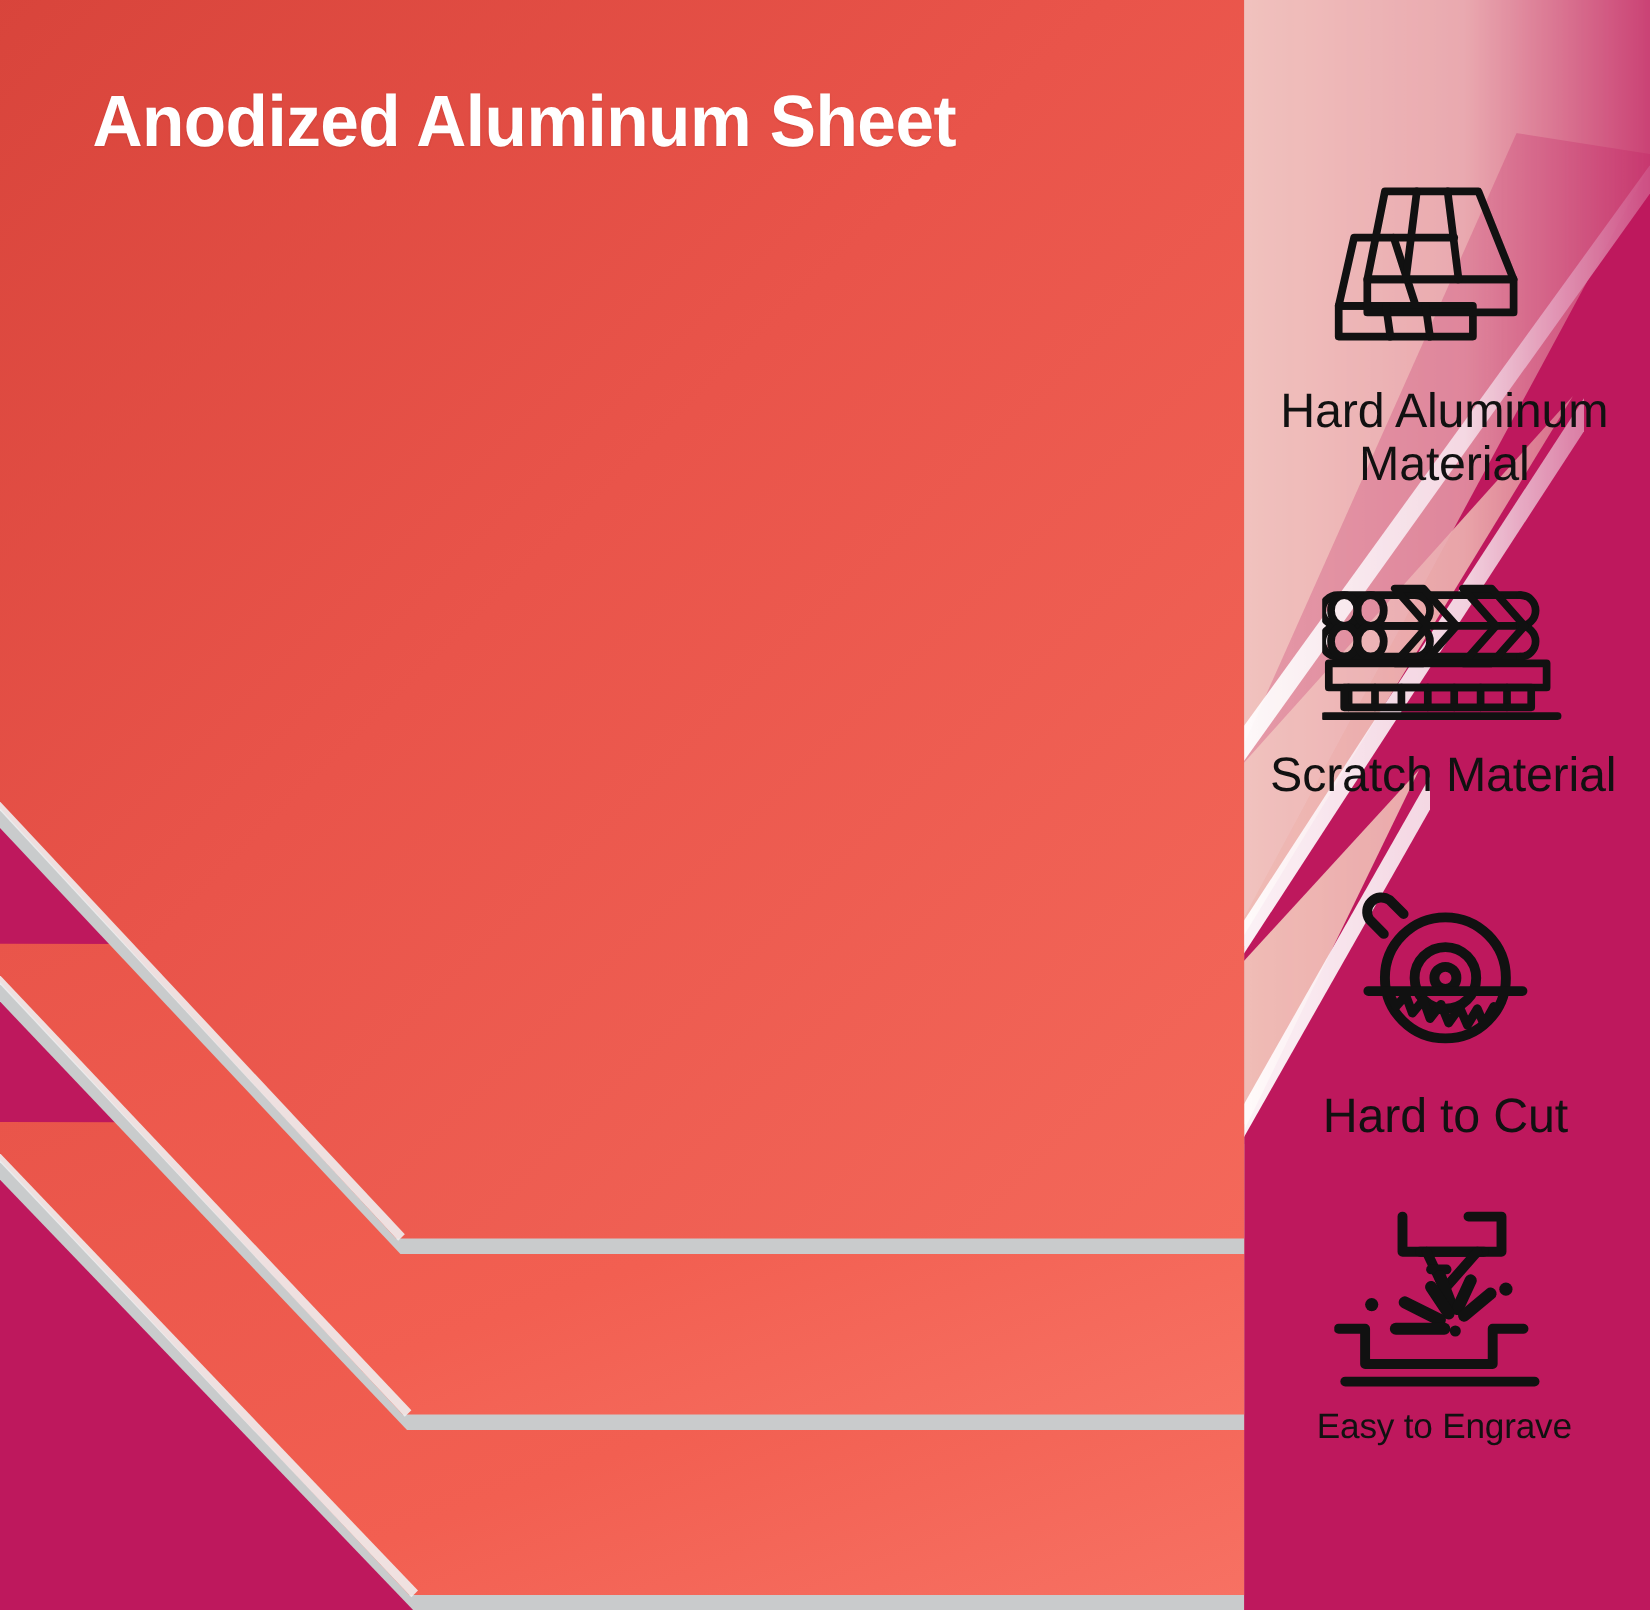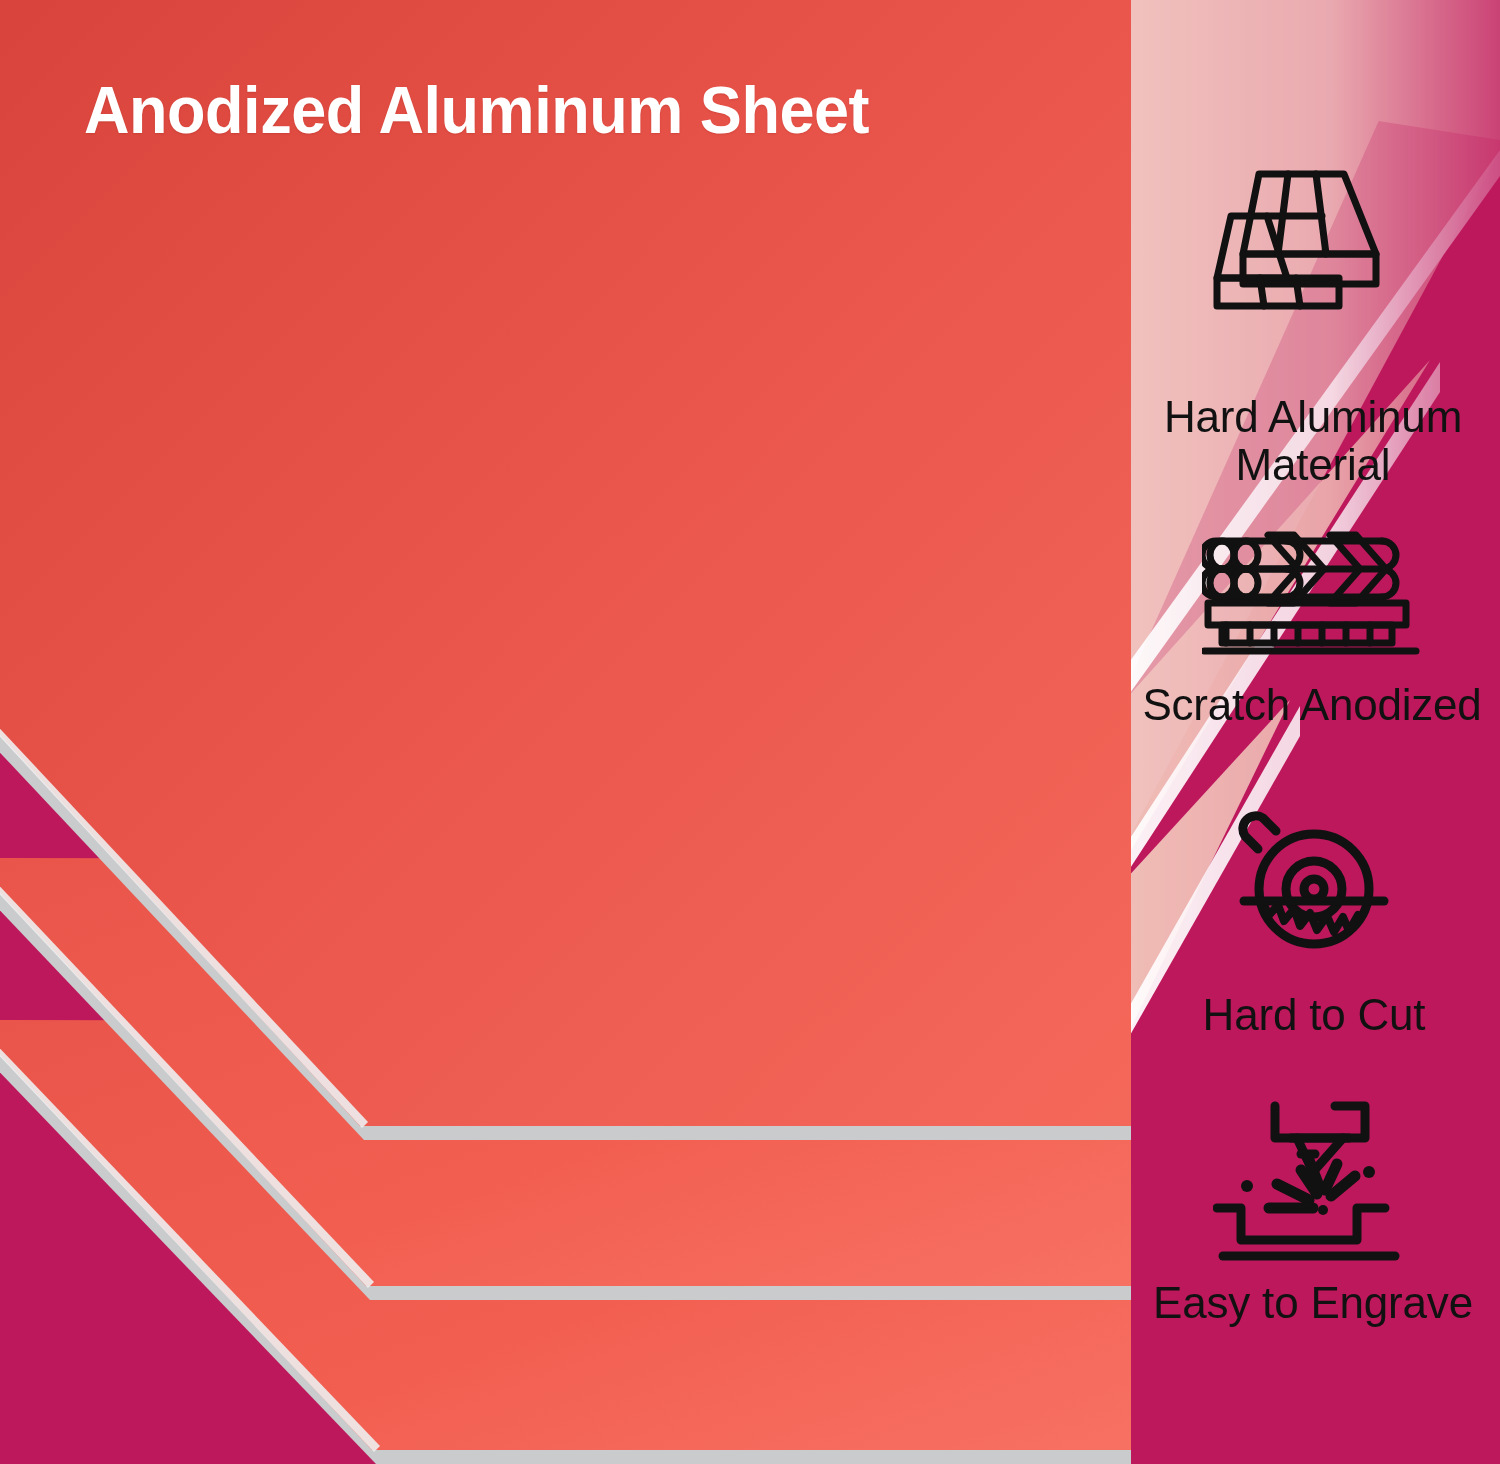--- a/index.html
+++ b/index.html
@@ -52,29 +52,29 @@
     margin-top: 16px;
     color: #111111;
     font-family: "Liberation Sans", sans-serif;
     font-size: 44px;
     line-height: 1.08;
     text-align: center;
     white-space: pre-line;
     letter-spacing: -0.2px;
   }
   
-  #feature-0 { left: 1126px; top: 160px; width: 374px; gap: 43px; }
+  #feature-0 { left: 1126px; top: 160px; width: 374px; }
   #feature-1 { left: 1124px; top: 505px; width: 376px; }
   #feature-2 { left: 1128px; top: 805px; width: 372px; }
   #feature-3 { left: 1126px; top: 1098px; width: 374px; }
 
   #feature-0 .feature-label { font-size: 44px; margin-top: 20px; }
   #feature-1 .feature-label { font-size: 44px; margin-top: 24px; }
   #feature-2 .feature-label { font-size: 44px; margin-top: 26px; }
-  #feature-3 .feature-label { font-size: 44px; }
+  #feature-3 .feature-label { font-size: 32px; }
 </style>
 </head>
 <body>
 
 <div id="stage">
 
   <svg id="sheets-svg" viewBox="0 0 1500 1464" preserveAspectRatio="none">
     <defs>
       <linearGradient id="gradSheetTop" x1="0" y1="0" x2="1" y2="1">
         <stop offset="0%" stop-color="#D8443B"></stop>
@@ -192,21 +192,21 @@
         <path d="M128 30 L154 30 L184 64 L154 98 L128 98 L158 64 Z"></path>
 
         <path d="M6 98 h198 v22 h-198 z"></path>
 
         <path d="M24 120 v18 M48 120 v18 M72 120 v18 M96 120 v18 M120 120 v18 M144 120 v18 M168 120 v18"></path>
         <path d="M20 120 h170 v18 h-170 z"></path>
 
         <path d="M2 146 h212"></path>
       </g>
     </svg>
-    <div class="feature-label">Scratch Anodized</div>
+    <div class="feature-label">Scratch Material</div>
   </div>
 
   <div class="feature" id="feature-2">
     <svg class="feature-icon" width="200" height="160" viewBox="0 0 200 160">
       <g fill="none" stroke="#111111" stroke-width="9" stroke-linejoin="round" stroke-linecap="round">
 
         <path d="M44 44 L31 31 a13 13 0 0 1 18 -18 L62 26"></path>
 
         <circle cx="100" cy="84" r="55"></circle>
 

